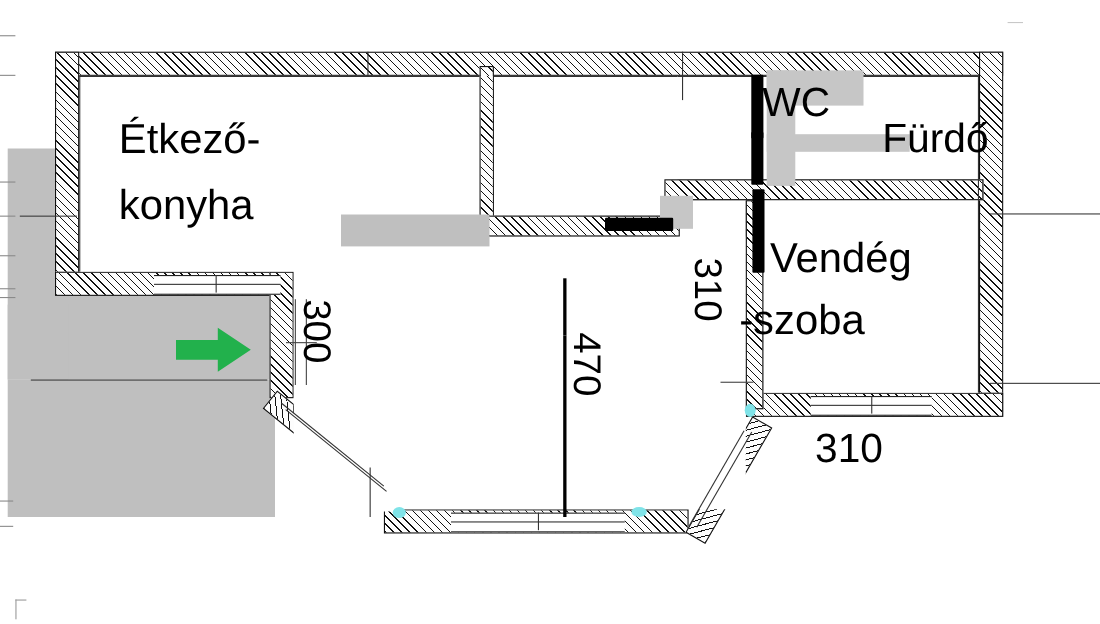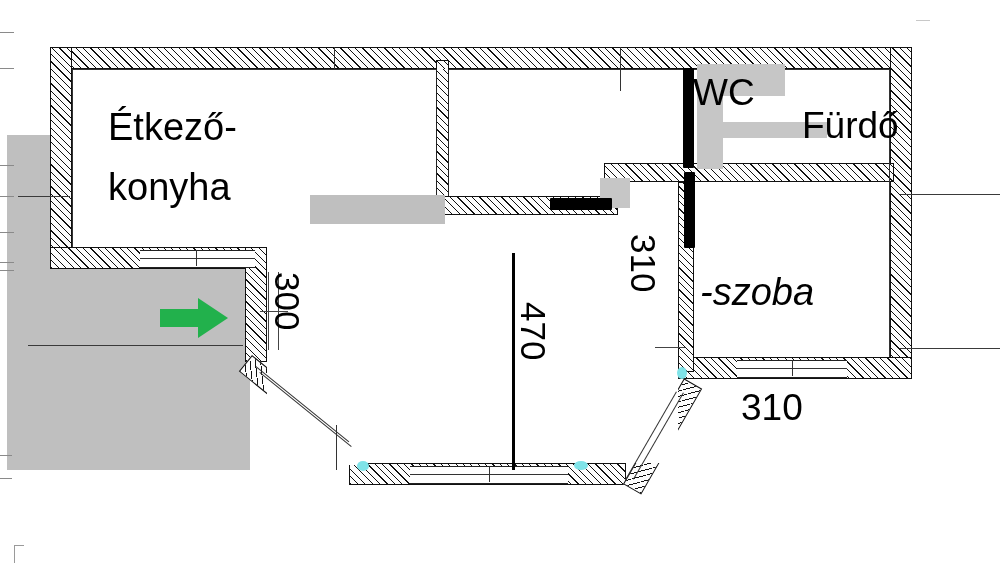--- a/index.html
+++ b/index.html
@@ -179,21 +179,22 @@
 
   <div class="lbl" style="left:108px;top:168px;font-size:38px;">konyha</div>
   <div class="lbl" style="left:108px;top:108px;font-size:38px;">Étkező-</div>
 
 
   <div class="lbl" style="left:693px;top:74px;font-size:37px;">WC</div>
 
   <div class="lbl" style="left:770px;top:107px;font-size:37px;margin-left:32px;">Fürdő</div>
 
 
-  <div class="lbl" style="left:700px;top:273px;font-size:38px;font-style:italic;">-szoba</div>
+  <div class="lbl" style="left:700px;top:216px;font-size:38px;">Vendég</div>
+  <div class="lbl" style="left:672px;top:273px;font-size:38px;">-szoba</div>
 
 
 
   <div class="lbl r90" style="left:305px;top:272px;font-size:35px;">300</div>
 
   <div class="lbl r90" style="left:551px;top:302px;font-size:35px;">470</div>
 
 
   <div class="lbl r90" style="left:661px;top:234px;font-size:35px;">310</div>
 

